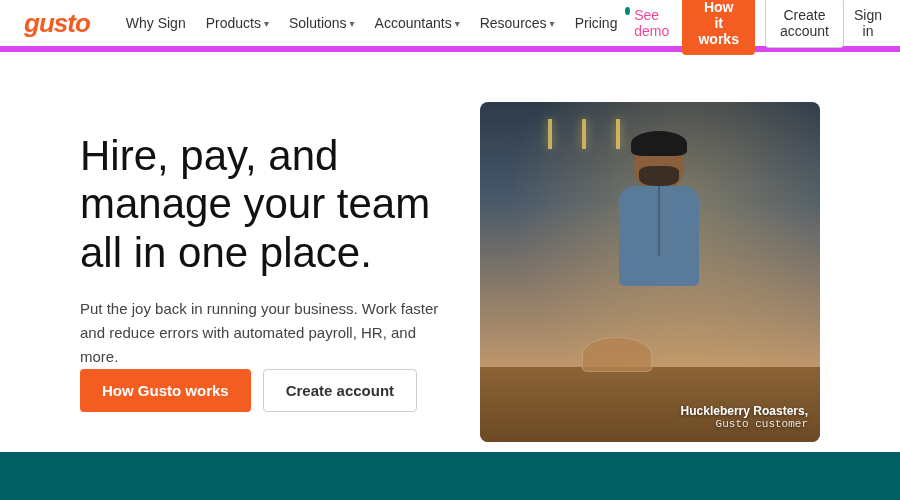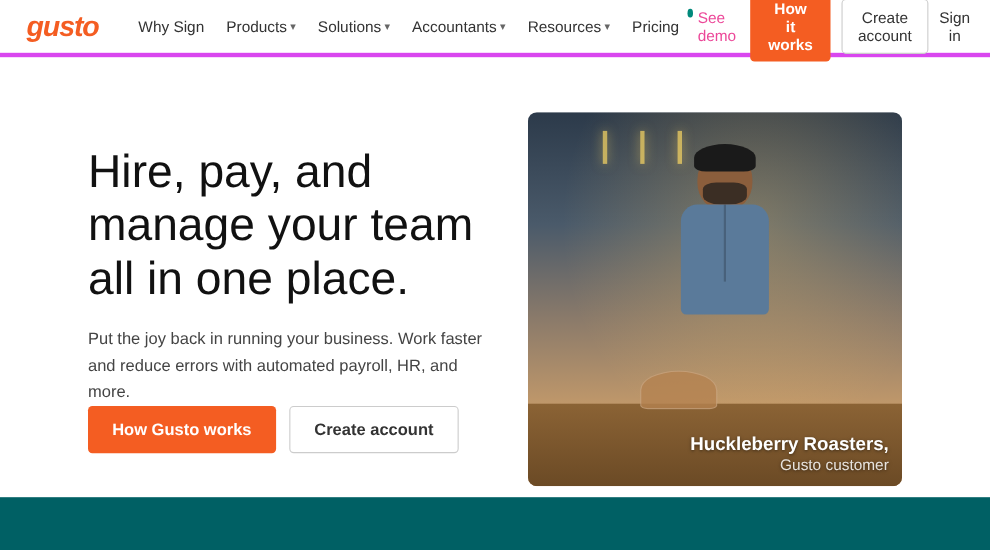--- a/index.html
+++ b/index.html
@@ -1,21 +1,21 @@
 <!DOCTYPE html>
 <html><head>
   <meta charset="utf-8">
   <style>
     * { margin: 0; padding: 0; box-sizing: border-box; }
     body { font-family: -apple-system, BlinkMacSystemFont, 'Segoe UI', sans-serif; background: #fff; width: 900px; height: 500px; overflow: hidden; }
 
     
     nav {
       display: flex; align-items: center; padding: 0 24px; height: 52px;
-      border-bottom: 4px solid #d946ef; background: #fff; position: relative; z-index: 10;
+      border-bottom: 6px solid #d946ef; background: #fff; position: relative; z-index: 10;
     }
     .logo {
       font-size: 26px; font-weight: 800; color: #f45d22; letter-spacing: -1px; margin-right: 28px; font-style: italic;
     }
     .nav-links { display: flex; align-items: center; gap: 4px; flex: 1; }
     .nav-link {
       font-size: 14px; color: #333; padding: 6px 8px; cursor: pointer; display: flex; align-items: center; gap: 3px;
       white-space: nowrap; font-weight: 500;
     }
     .nav-link .chevron { font-size: 10px; color: #666; }
@@ -106,22 +106,22 @@
     
     .person-body::before {
       content: ''; position: absolute; top: 0; left: 50%; transform: translateX(-50%);
       width: 2px; height: 70%; background: rgba(0,0,0,0.2);
     }
     
     .img-caption {
       position: absolute; bottom: 12px; right: 12px;
       text-align: right;
     }
-    .caption-name { font-size: 17px; color: #fff; font-weight: 600; text-shadow: 0 1px 3px rgba(0,0,0,0.5); }
-    .caption-sub { font-size: 14px; color: rgba(255,255,255,0.85); text-shadow: 0 1px 3px rgba(0,0,0,0.5); }
+    .caption-name { font-size: 12px; color: #fff; font-weight: 600; text-shadow: 0 1px 3px rgba(0,0,0,0.5); }
+    .caption-sub { font-size: 11px; color: rgba(255,255,255,0.85); text-shadow: 0 1px 3px rgba(0,0,0,0.5); font-family: Liberation Mono, monospace; }
 
     
     .footer-bar {
       position: absolute; bottom: 0; left: 0; right: 0; height: 48px;
       background: #006064;
     }
 
     
     .ceiling-lights {
       position: absolute; top: 5%; left: 20%; display: flex; gap: 30px;

